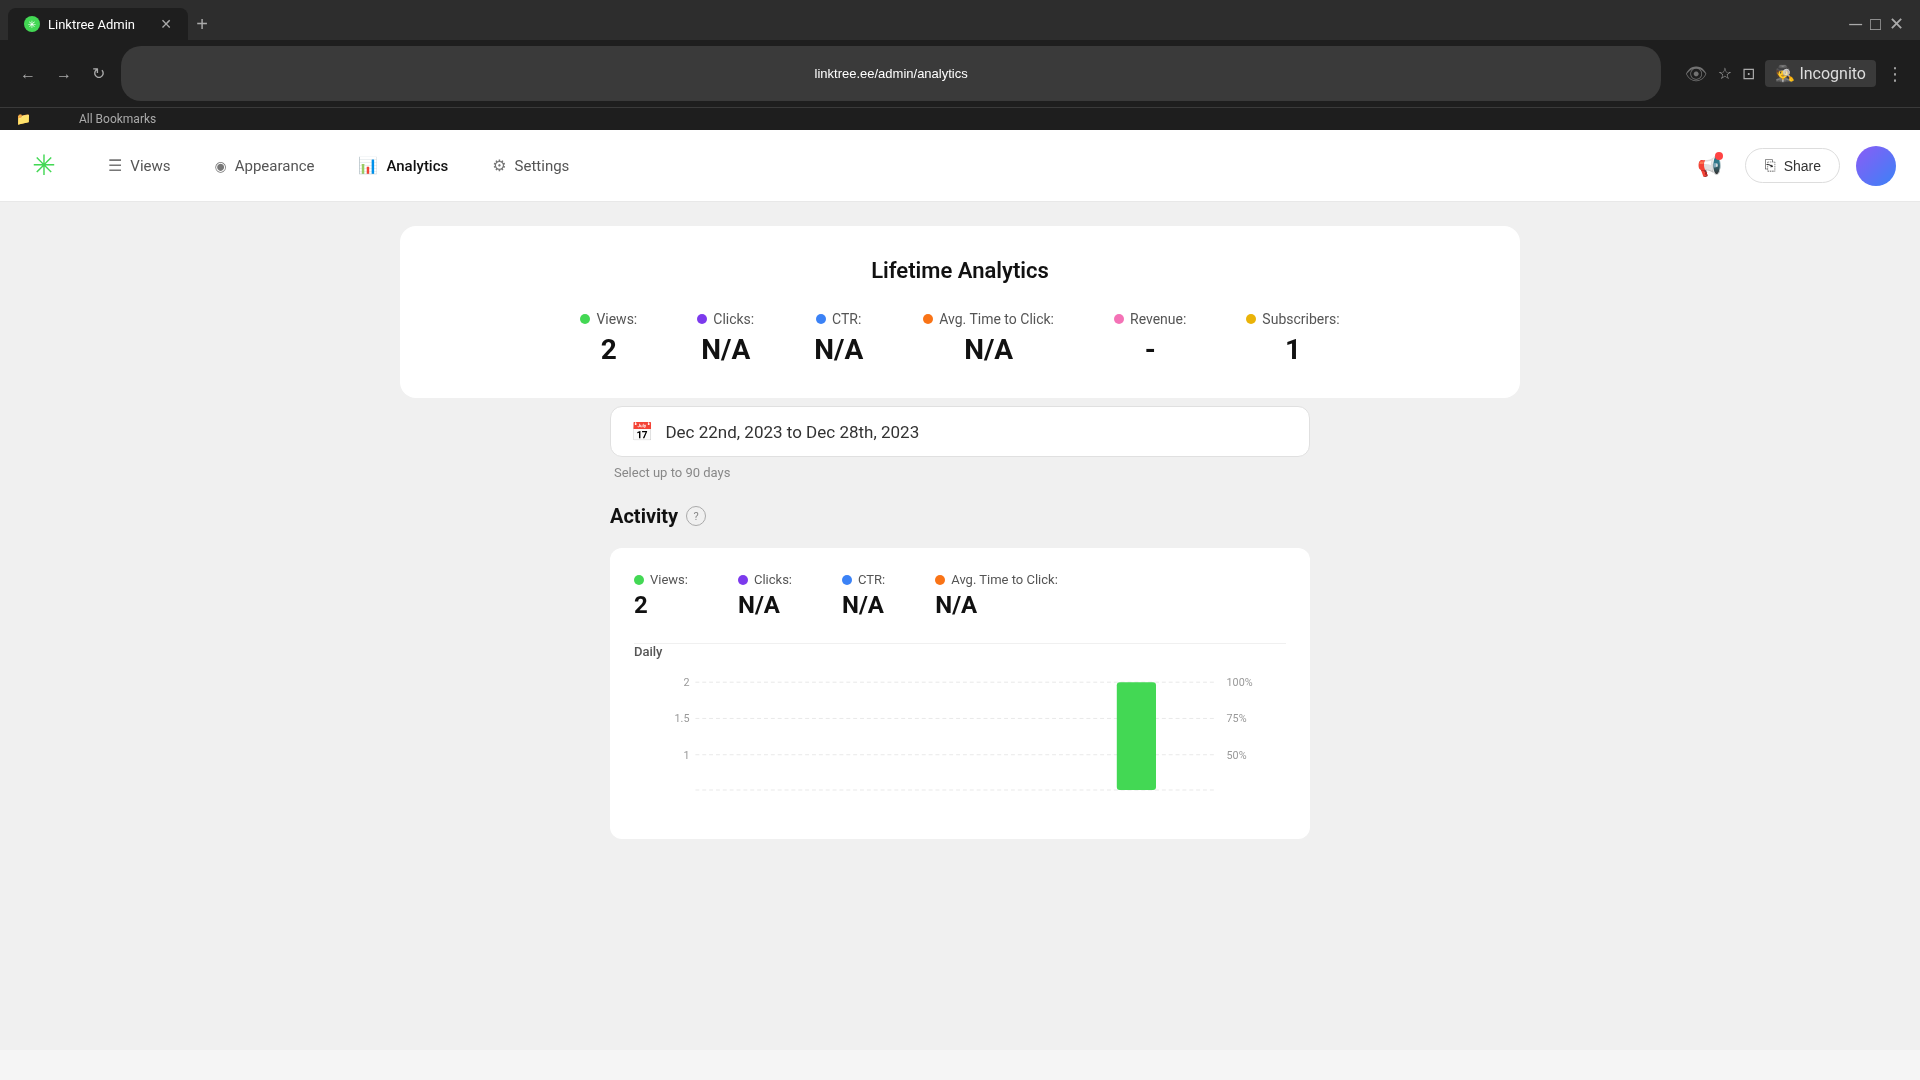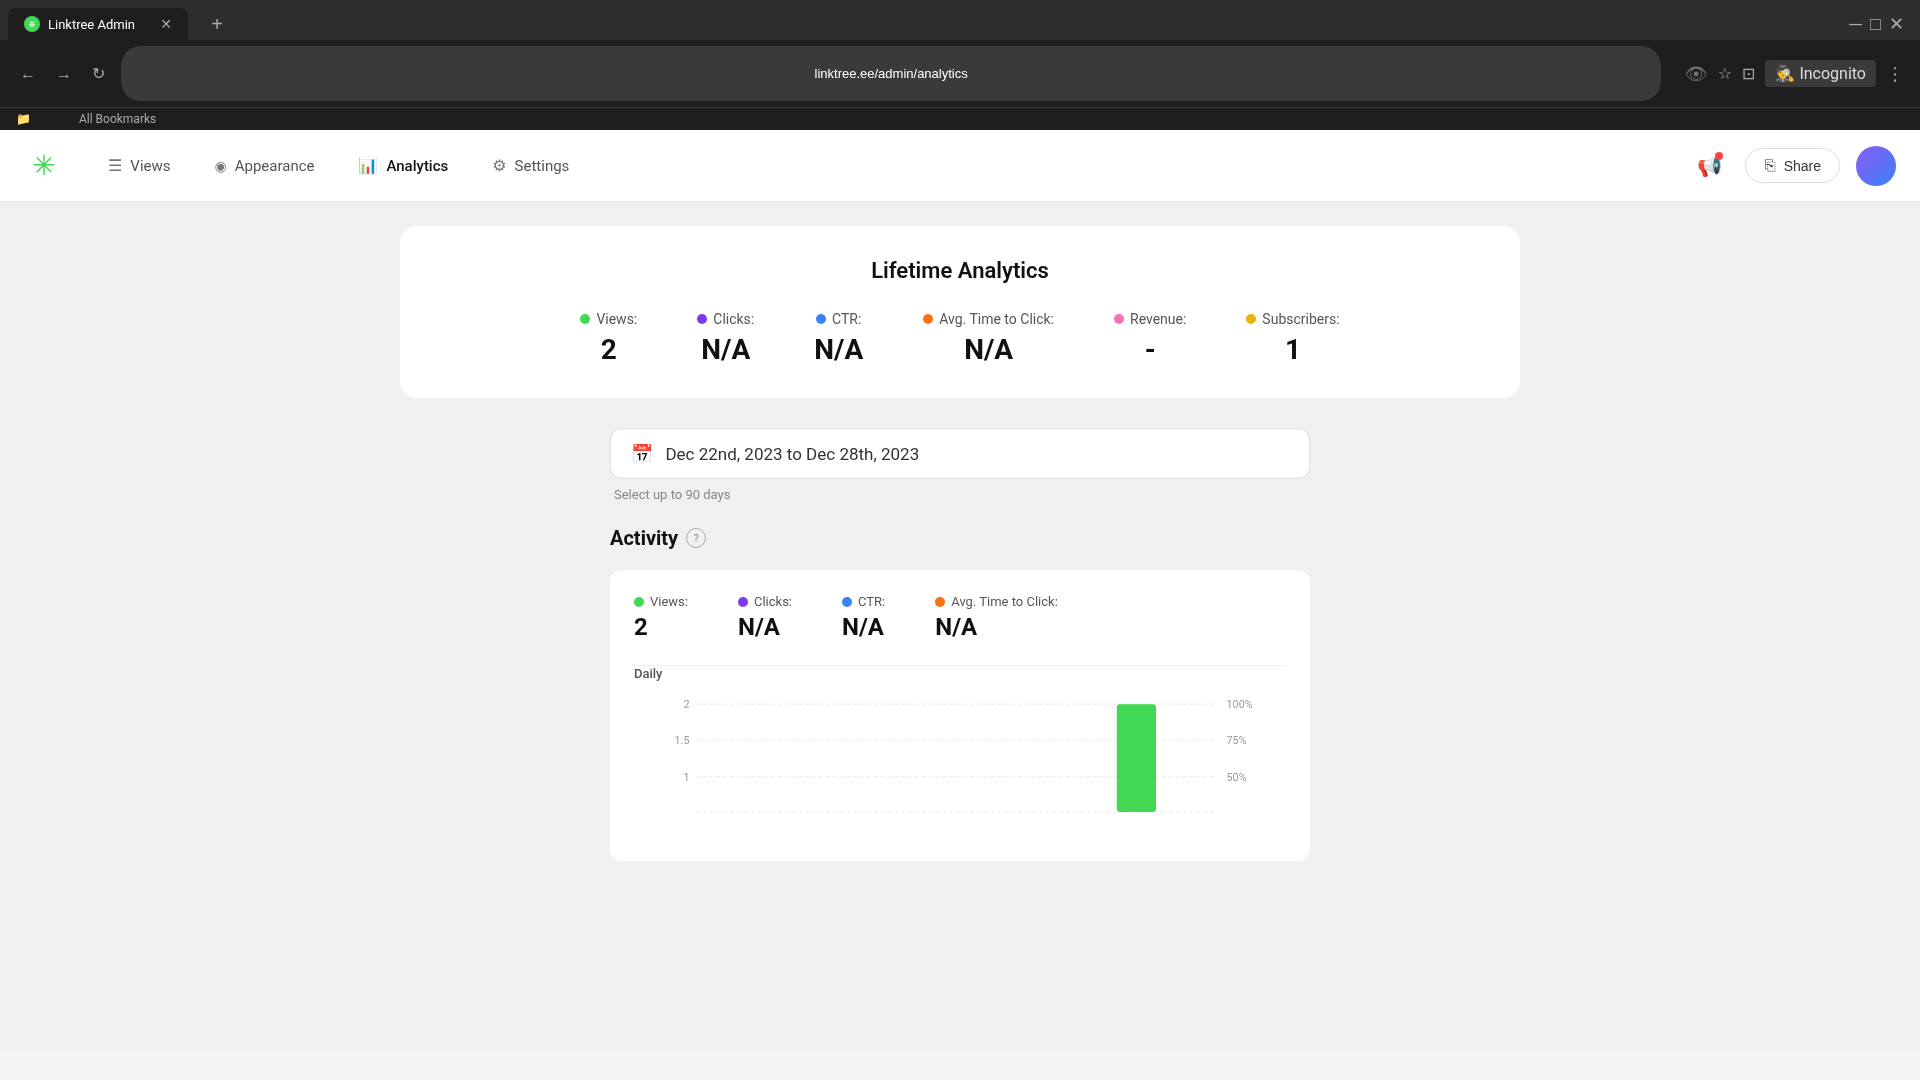--- a/index.html
+++ b/index.html
@@ -1,20 +1,20 @@
 <!DOCTYPE html>
 <html><head>
   <meta charset="utf-8">
   <style>
     * { box-sizing: border-box; margin: 0; padding: 0; }
     body { font-family: -apple-system, BlinkMacSystemFont, 'Segoe UI', Roboto, sans-serif; background: #f5f5f5; overflow-x: hidden; }
 
     
     .browser-chrome { background: #2d2d2d; width: 1920px; }
-    .browser-tab-bar { display: flex; align-items: center; padding: 8px 8px 0; gap: 15px; background: #2d2d2d; }
+    .browser-tab-bar { display: flex; align-items: center; padding: 8px 8px 0; gap: 0; background: #2d2d2d; }
     .browser-tab { display: flex; align-items: center; gap: 8px; background: #3a3a3a; border-radius: 8px 8px 0 0; padding: 8px 16px; min-width: 180px; color: #fff; font-size: 13px; }
     .browser-tab.active { background: #1e1e1e; }
     .tab-favicon { width: 16px; height: 16px; background: #43d854; border-radius: 50%; display: flex; align-items: center; justify-content: center; }
     .tab-favicon::before { content: '✳'; color: white; font-size: 10px; }
     .tab-close { margin-left: auto; cursor: pointer; color: #aaa; font-size: 14px; }
     .tab-new { width: 28px; height: 28px; background: transparent; border: none; color: #aaa; font-size: 20px; cursor: pointer; display: flex; align-items: center; justify-content: center; border-radius: 50%; }
     .browser-address-bar { display: flex; align-items: center; background: #1e1e1e; padding: 6px 16px; gap: 12px; }
     .nav-btn { background: none; border: none; color: #aaa; font-size: 16px; cursor: pointer; padding: 4px; border-radius: 4px; }
     .address-input { flex: 1; background: #3a3a3a; border: none; border-radius: 20px; padding: 20px 16px; color: #fff; font-size: 13px; outline: none; text-align: center; }
     .browser-actions { display: flex; align-items: center; gap: 10px; color: #aaa; margin-left: 12px; }
@@ -37,21 +37,21 @@
     .nav-right { display: flex; align-items: center; gap: 16px; margin-left: auto; }
     .notification-btn { position: relative; width: 40px; height: 40px; display: flex; align-items: center; justify-content: center; cursor: pointer; }
     .notification-dot { position: absolute; top: 6px; right: 6px; width: 8px; height: 8px; background: #ff4444; border-radius: 50%; }
     .share-btn { display: flex; align-items: center; gap: 8px; background: #fff; border: 1.5px solid #ddd; border-radius: 20px; padding: 8px 18px; font-size: 14px; font-weight: 500; cursor: pointer; color: #333; }
     .avatar { width: 40px; height: 40px; border-radius: 50%; background: linear-gradient(135deg, #8b5cf6, #3b82f6); overflow: hidden; cursor: pointer; }
 
     
     .main-content { padding: 24px 40px; max-width: 1200px; margin: 0 auto; }
 
     
-    .card { background: #fff; border-radius: 16px; padding: 32px 52px; margin-bottom: 30px; }
+    .card { background: #fff; border-radius: 16px; padding: 32px 52px; margin-bottom: 8px; }
     .card-title { text-align: center; font-size: 22px; font-weight: 600; color: #111; margin-bottom: 28px; }
     .metrics-row { display: flex; align-items: center; justify-content: center; gap: 60px; }
     .metric-item { text-align: center; }
     .metric-label { display: flex; align-items: center; gap: 6px; font-size: 14px; color: #555; margin-bottom: 6px; justify-content: center; }
     .metric-dot { width: 10px; height: 10px; border-radius: 50%; flex-shrink: 0; }
     .metric-value { font-size: 28px; font-weight: 700; color: #111; }
 
     
     .date-range-section { max-width: 700px; margin: 0 auto 24px; }
     .date-picker { background: #fff; border: 1.5px solid #e0e0e0; border-radius: 12px; padding: 14px 20px; display: flex; align-items: center; gap: 12px; cursor: pointer; margin-bottom: 8px; }

